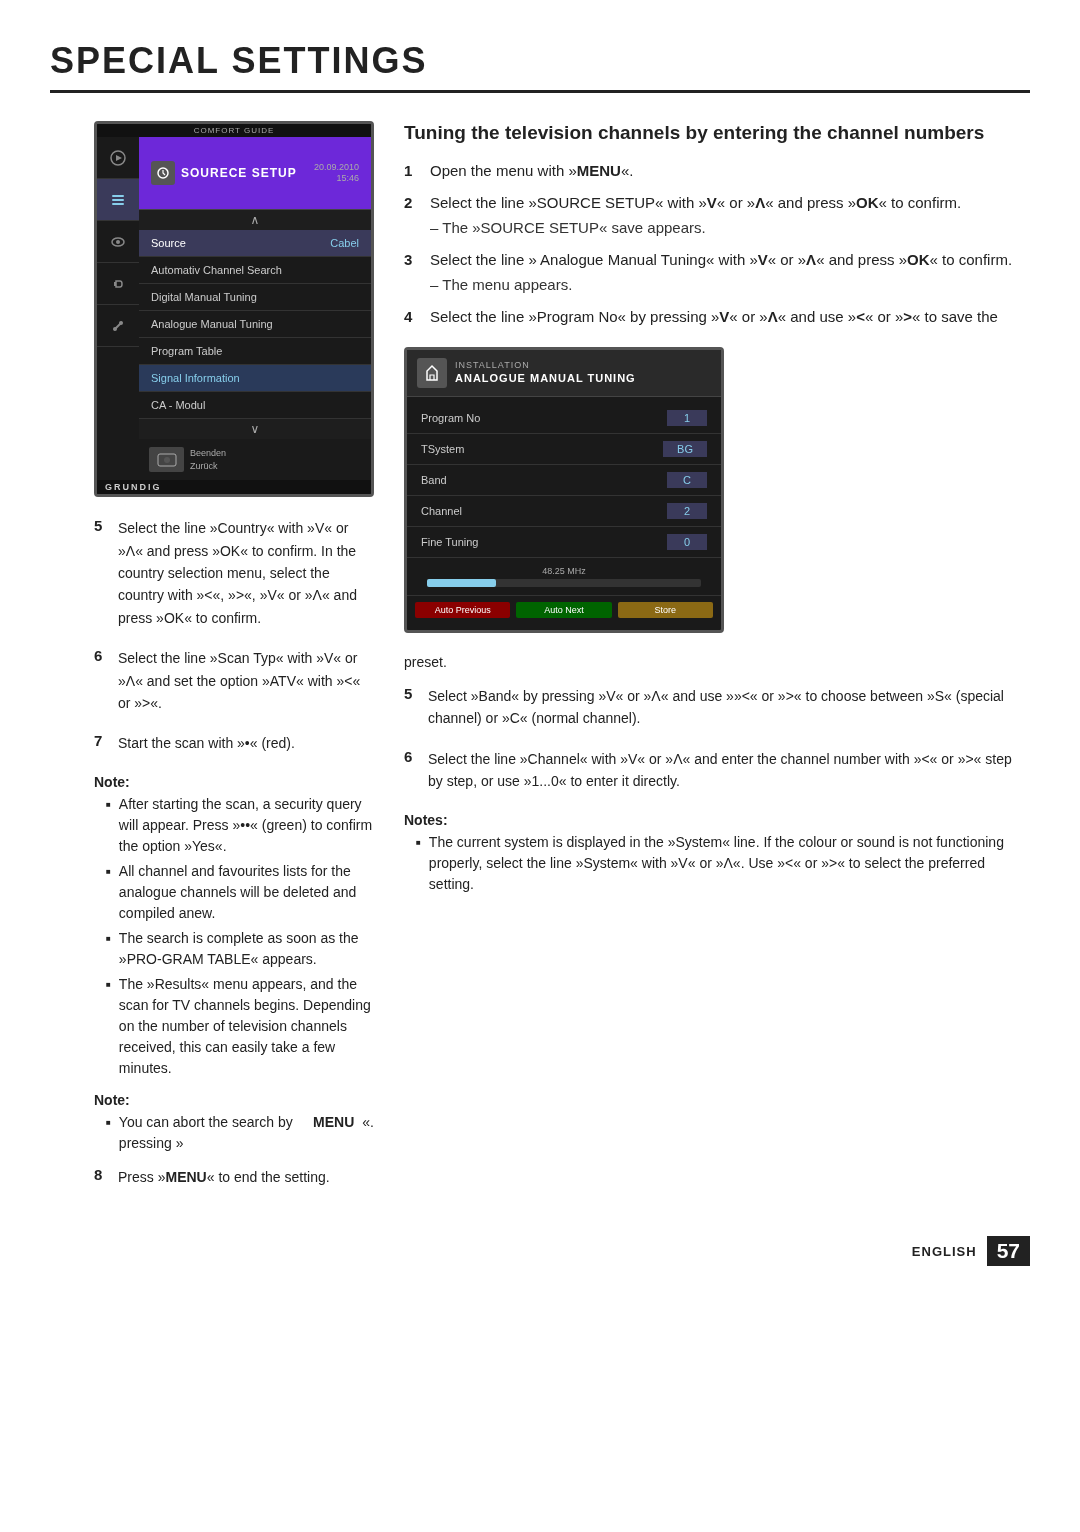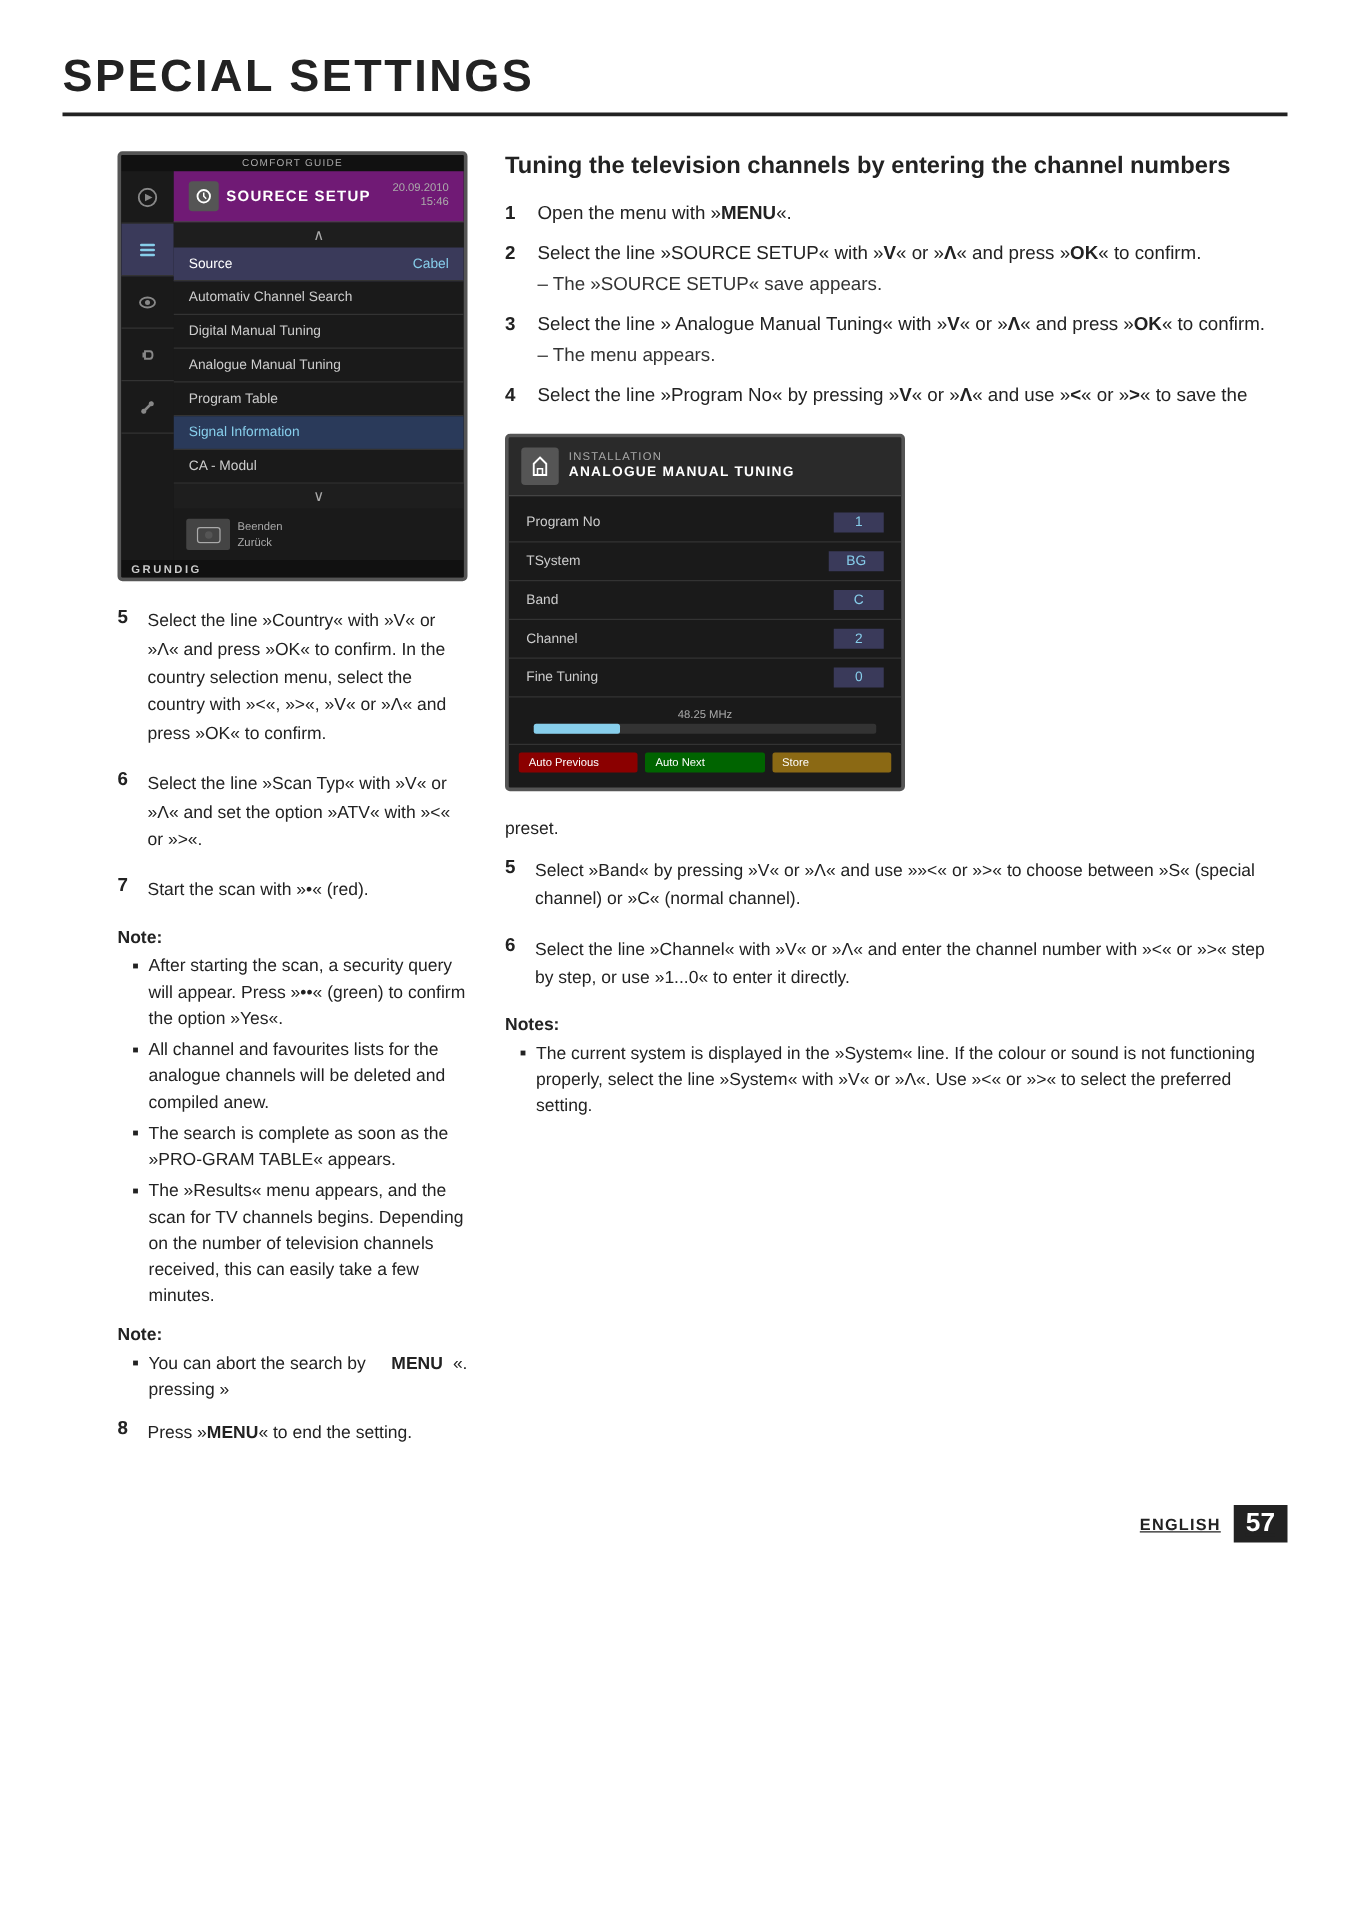--- a/index.html
+++ b/index.html
@@ -43,25 +43,25 @@
       background: #1a1a1a;
       border: 3px solid #555;
       border-radius: 4px;
       padding: 0;
       margin-bottom: 20px;
       position: relative;
       overflow: hidden;
     }
 
     .tv-menu-header {
-      background: #701a75;
-      padding: 8px 12px;
+      background: #6d28d9;
+      padding: 24px 12px;
       display: flex;
       justify-content: space-between;
-      align-items: flex-start;
+      align-items: center;
       border-bottom: 1px solid #444;
     }
 
     .tv-menu-title {
       color: #fff;
       font-size: 12px;
       font-weight: bold;
       letter-spacing: 1px;
     }
 
@@ -278,20 +278,21 @@
       gap: 6px;
     }
 
     .tv2-btn {
       background: #3a3a3a;
       color: #fff;
       font-size: 9px;
       padding: 3px 8px;
       border-radius: 2px;
       flex: 1;
+      text-align: center;
     }
 
     .tv2-btn.red { background: #8b0000; }
     .tv2-btn.green { background: #006400; }
     .tv2-btn.yellow { background: #8b6914; }
 
     
     .body-text {
       font-size: 14px;
       line-height: 1.6;
@@ -626,16 +627,16 @@
       <div style="margin-bottom:6px;">
         <span class="note-label">Notes:</span>
         <ul class="bullet-list">
           <li>The current system is displayed in the »System« line. If the colour or sound is not functioning properly, select the line »System« with »V« or »Λ«. Use »&lt;« or »&gt;« to select the preferred setting.</li>
         </ul>
       </div>
     </div>
   </div>
 </div>
 
-<div style="position:relative;margin-top:30px;display:flex;justify-content:flex-end;align-items:center;gap:10px;text-decoration:underline;">
+<div style="position:relative;margin-top:30px;display:flex;justify-content:flex-end;align-items:center;gap:10px;">
   <span class="footer-lang">ENGLISH</span>
   <span class="footer-page">57</span>
 </div>
 
 </body></html>

